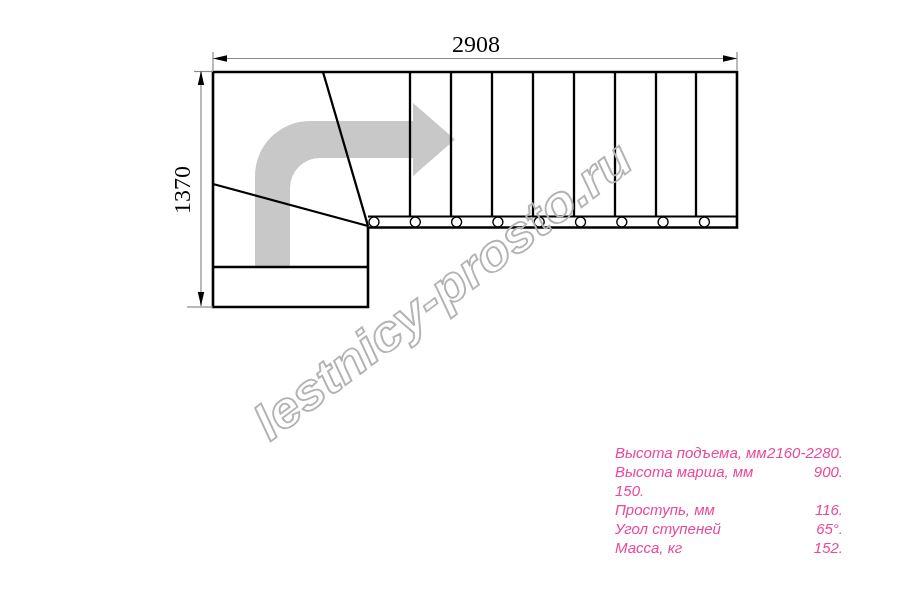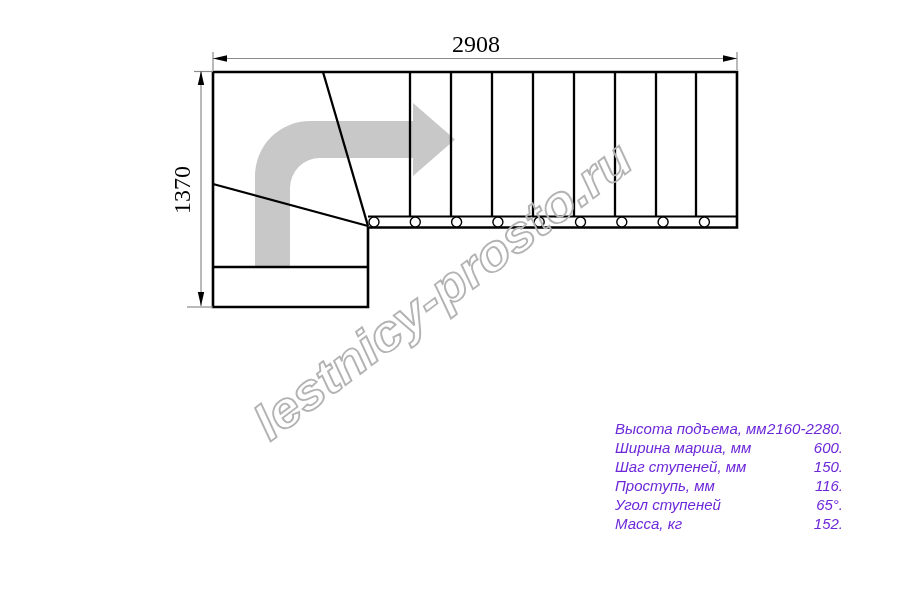--- a/index.html
+++ b/index.html
@@ -27,26 +27,26 @@
   }
   .watermark-text {
     font-family: "Liberation Sans", "DejaVu Sans", sans-serif;
     font-size: 50px;
     font-style: italic;
     font-weight: bold;
   }
   .specs {
     position: absolute;
     left: 615px;
-    top: 420px;
+    top: 444px;
     width: 228px;
     font-style: italic;
     font-size: 15px;
     line-height: 18.9px;
-    color: #6d28d9;
+    color: #ec4899;
   }
   .spec-row {
     display: flex;
     justify-content: space-between;
     white-space: nowrap;
   }
   .spec-value {
     text-align: right;
   }
 </style>
@@ -113,25 +113,24 @@
 
     <text class="watermark-text" transform="translate(270,442) rotate(-37)" x="0" y="0" textLength="458" lengthAdjust="spacingAndGlyphs" fill="none" stroke="#b3b3b3" stroke-width="1.8">lestnicy-prosto.ru</text>
   </svg>
 
   <div class="specs">
     <div class="spec-row">
       <span class="spec-label">Высота подъема, мм</span>
       <span class="spec-value">2160-2280.</span>
     </div>
     <div class="spec-row">
-      <span class="spec-label">Ширина марша, мм</span>
-      <span class="spec-value">600.</span>
+      <span class="spec-label">Высота марша, мм</span>
+      <span class="spec-value">900.</span>
     </div>
     <div class="spec-row">
-      <span class="spec-label">Шаг ступеней, мм</span>
       <span class="spec-value">150.</span>
     </div>
     <div class="spec-row">
       <span class="spec-label">Проступь, мм</span>
       <span class="spec-value">116.</span>
     </div>
     <div class="spec-row">
       <span class="spec-label">Угол ступеней</span>
       <span class="spec-value">65°.</span>
     </div>

